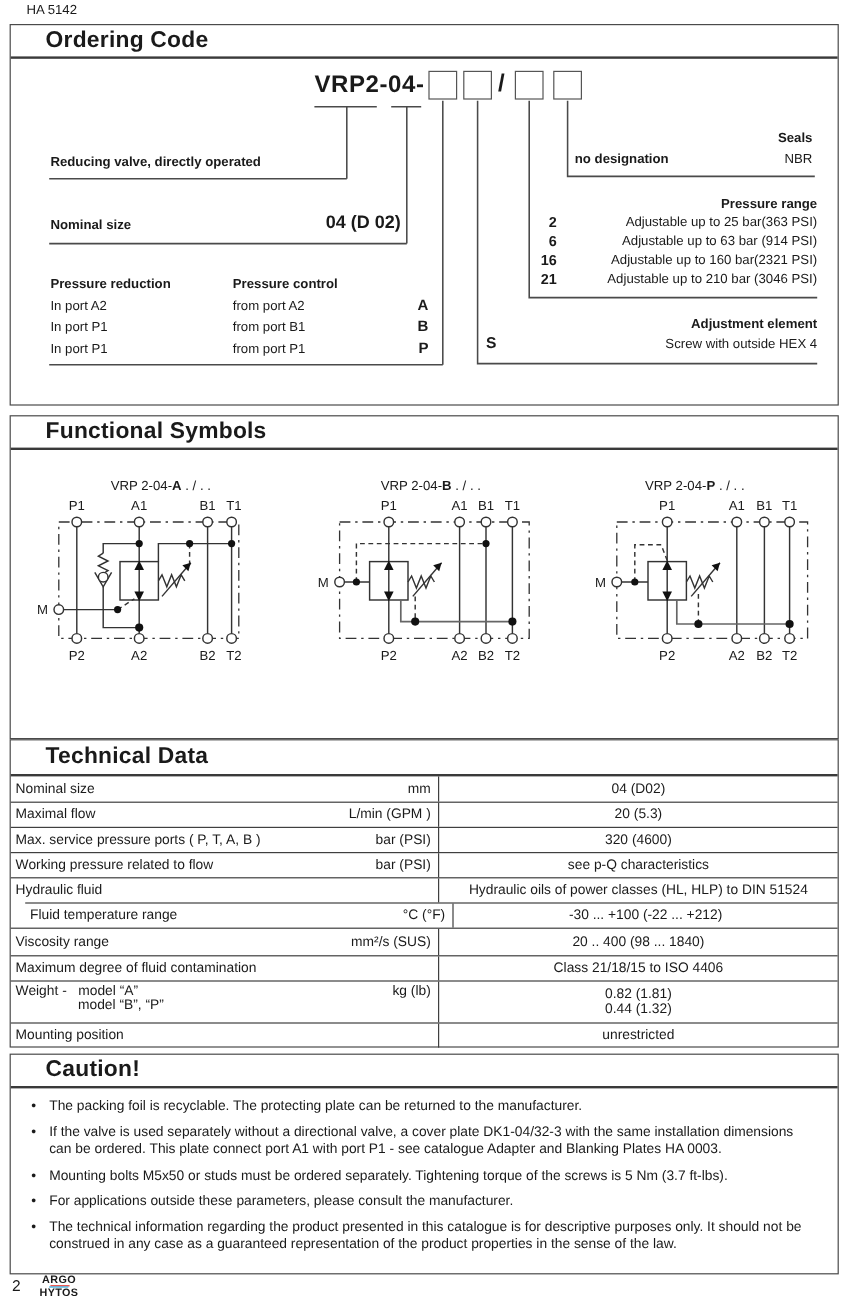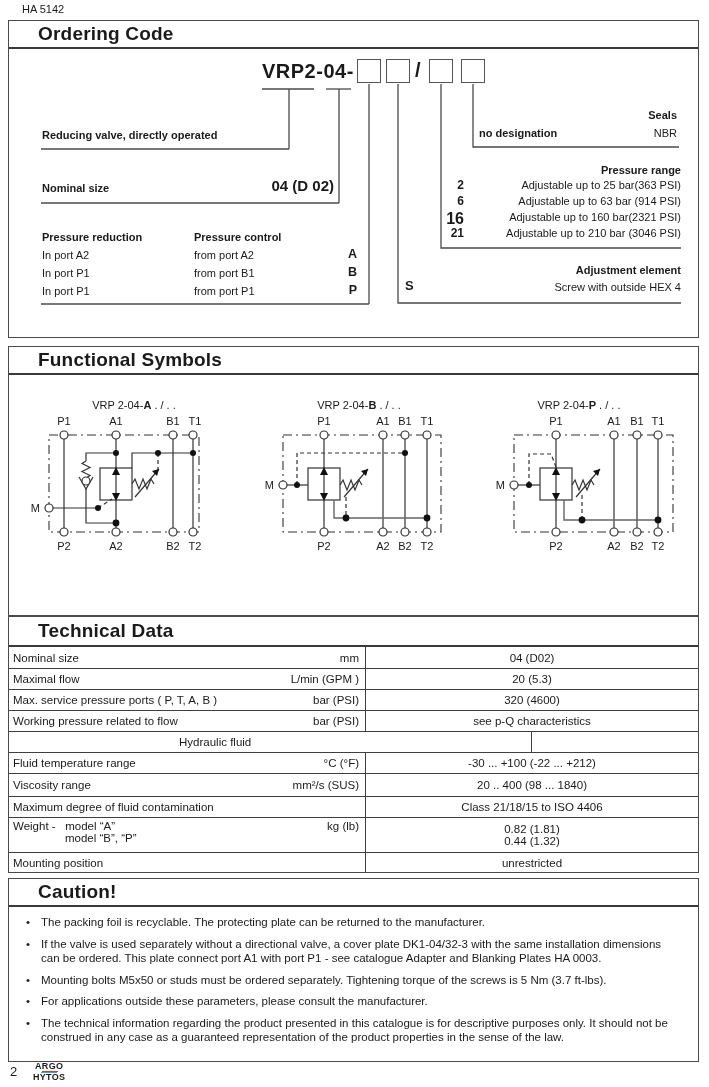--- a/index.html
+++ b/index.html
@@ -85,21 +85,21 @@
 
   <div class="abs lbl b r" style="left:518px;top:88px;width:150px;">Seals</div>
   <div class="abs lbl b" style="left:470px;top:106px;">no designation</div>
   <div class="abs lbl r" style="left:518px;top:106px;width:150px;">NBR</div>
 
   <div class="abs lbl b r" style="left:472px;top:143px;width:200px;">Pressure range</div>
   <div class="abs b r" style="left:430px;top:157px;width:25px;font-size:12px;">2</div>
   <div class="abs lbl r" style="left:472px;top:158px;width:200px;">Adjustable up to 25 bar(363 PSI)</div>
   <div class="abs b r" style="left:430px;top:173px;width:25px;font-size:12px;">6</div>
   <div class="abs lbl r" style="left:472px;top:174px;width:200px;">Adjustable up to 63 bar (914 PSI)</div>
-  <div class="abs b r" style="left:430px;top:189px;width:25px;font-size:16px;">16</div>
+  <div class="abs b r" style="left:430px;top:189px;width:25px;font-size:12px;">16</div>
   <div class="abs lbl r" style="left:472px;top:190px;width:200px;">Adjustable up to 160 bar(2321 PSI)</div>
   <div class="abs b r" style="left:430px;top:205px;width:25px;font-size:12px;">21</div>
   <div class="abs lbl r" style="left:472px;top:206px;width:200px;">Adjustable up to 210 bar (3046 PSI)</div>
 
   <div class="abs lbl b r" style="left:472px;top:243px;width:200px;">Adjustment element</div>
   <div class="abs b" style="left:396px;top:257px;font-size:13px;">S</div>
   <div class="abs lbl r" style="left:472px;top:260px;width:200px;">Screw with outside HEX 4</div>
 </div>
 
 <div class="sec" style="top:346px;height:270px;">
@@ -314,22 +314,23 @@
         <span class="t-name">Working pressure related to flow</span>
         <span class="t-unit">bar (PSI)</span>
       </div>
     <div class="t-val">see p-Q characteristics</div>
   </div>
   <div class="t-row" style="height:21px;justify-content:center;">
     <div class="t-left">
         <span class="t-name">Hydraulic fluid</span>
         <span class="t-unit"></span>
       </div>
-  </div>
-  <div class="t-row" style="height:21px;">
+    <div class="t-val">Hydraulic oils of power classes (HL, HLP) to DIN 51524</div>
+  </div>
+  <div class="t-row" style="height:21px;margin-left:12px;">
     <div class="t-left">
         <span class="t-name">Fluid temperature range</span>
         <span class="t-unit">°C (°F)</span>
       </div>
     <div class="t-val">-30 ... +100  (-22 ... +212)</div>
   </div>
   <div class="t-row" style="height:23px;">
     <div class="t-left">
         <span class="t-name">Viscosity range</span>
         <span class="t-unit">mm²/s (SUS)</span>

